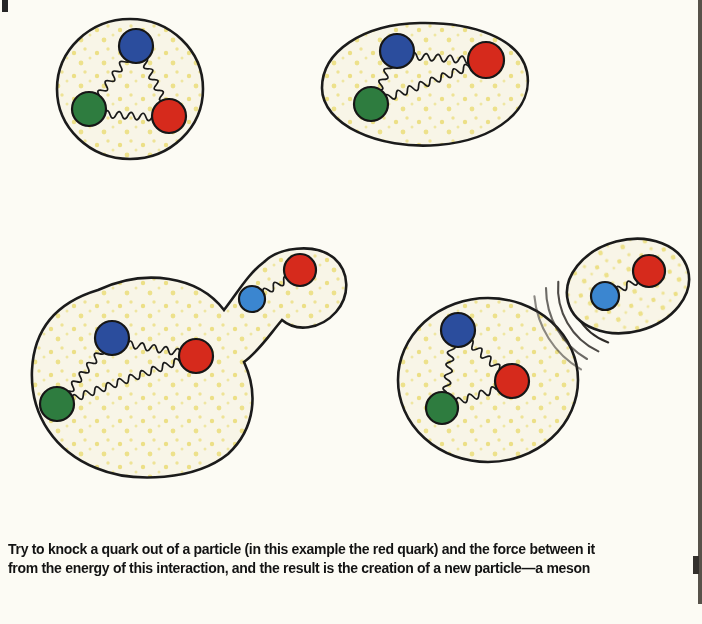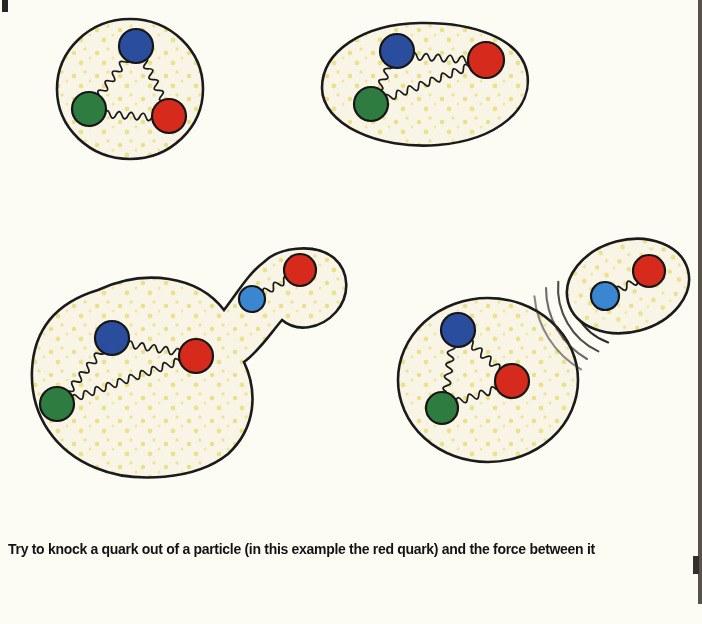--- a/index.html
+++ b/index.html
@@ -122,14 +122,15 @@
           <path class="gluon" d="M0 0 Q3 -7 6 0 T12 0 T18 0 T24 0" stroke="#1a1a1a"></path>
         </g>
         <circle class="quark" cx="605" cy="296" r="14" fill="#3b86d0"></circle>
         <circle class="quark" cx="649" cy="271" r="16" fill="#d62a1c"></circle>
       </g>
     </g>
   </svg>
 
   <div class="caption">
     <div>Try to knock a quark out of a particle (in this example the red quark) and the force between it</div>
+    <div>from the energy of this interaction, and the result is the creation of a new particle—a meson</div>
   </div>
 </div>
 
 </body></html>

